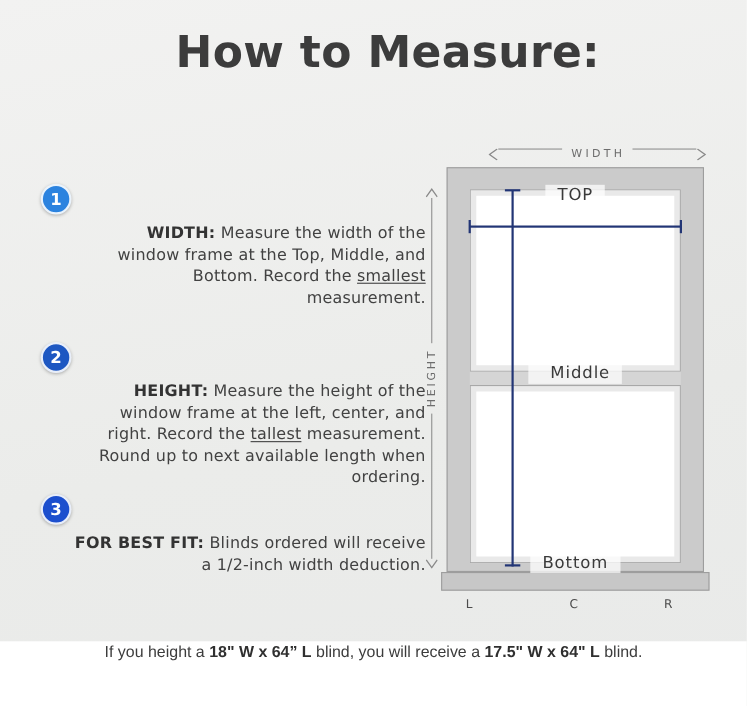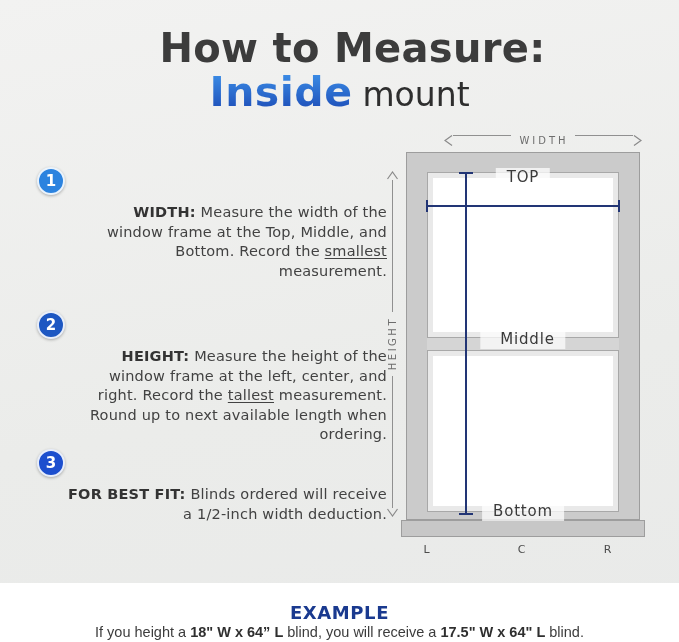--- a/index.html
+++ b/index.html
@@ -73,23 +73,20 @@
   .ex-body{margin:2px 0 0 0;font-family:"Liberation Sans",sans-serif;font-size:14.5px;line-height:16px;color:#3c3c3c;}
   .ex-body .seg-b{color:#2f2f2f;}
 </style>
 </head>
 <body>
 
 <div class="stage">
 
   <header class="title">
     <div class="t1">How to Measure:</div>
-    <div class="t2">
-      <span class="hl">Inside</span><span class="t2rest">mount</span>
-    </div>
   </header>
 
   <section class="step step1">
     <div class="badge" style="background: rgb(44, 131, 223);">
       <span>1</span>
     </div>
     <p class="steptext"><span class="seg-b">WIDTH:</span><span> Measure the width of the</span><br><span>window frame at the Top, Middle, and</span><br><span>Bottom. Record the </span><span class="seg-u">smallest</span><br><span>measurement.</span></p>
   </section>
 
   <section class="step step2">
@@ -148,17 +145,16 @@
     <span class="abs win-label lbl-top">TOP</span>
     <span class="abs win-label lbl-middle">Middle</span>
     <span class="abs win-label lbl-bottom">Bottom</span>
 
     <span class="abs mark mark-l">L</span>
     <span class="abs mark mark-c">C</span>
     <span class="abs mark mark-r">R</span>
   </div>
 
   <footer class="example">
-    <div class="ex-title">EXAMPLE</div>
     <p class="ex-body"><span>If you height a </span><span class="seg-b">18" W x 64” L</span><span> blind, you will receive a </span><span class="seg-b">17.5" W x 64" L</span><span> blind.</span></p>
   </footer>
 
 </div>
 
 </body></html>

